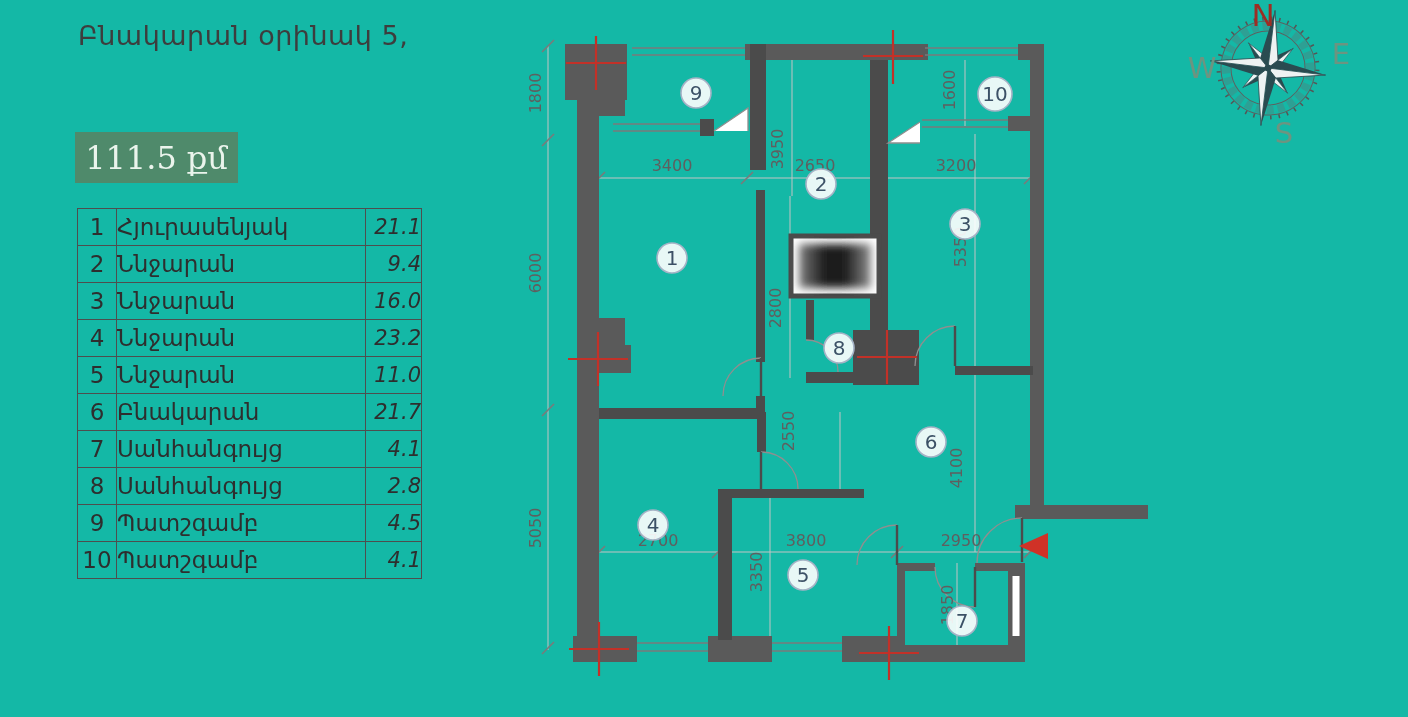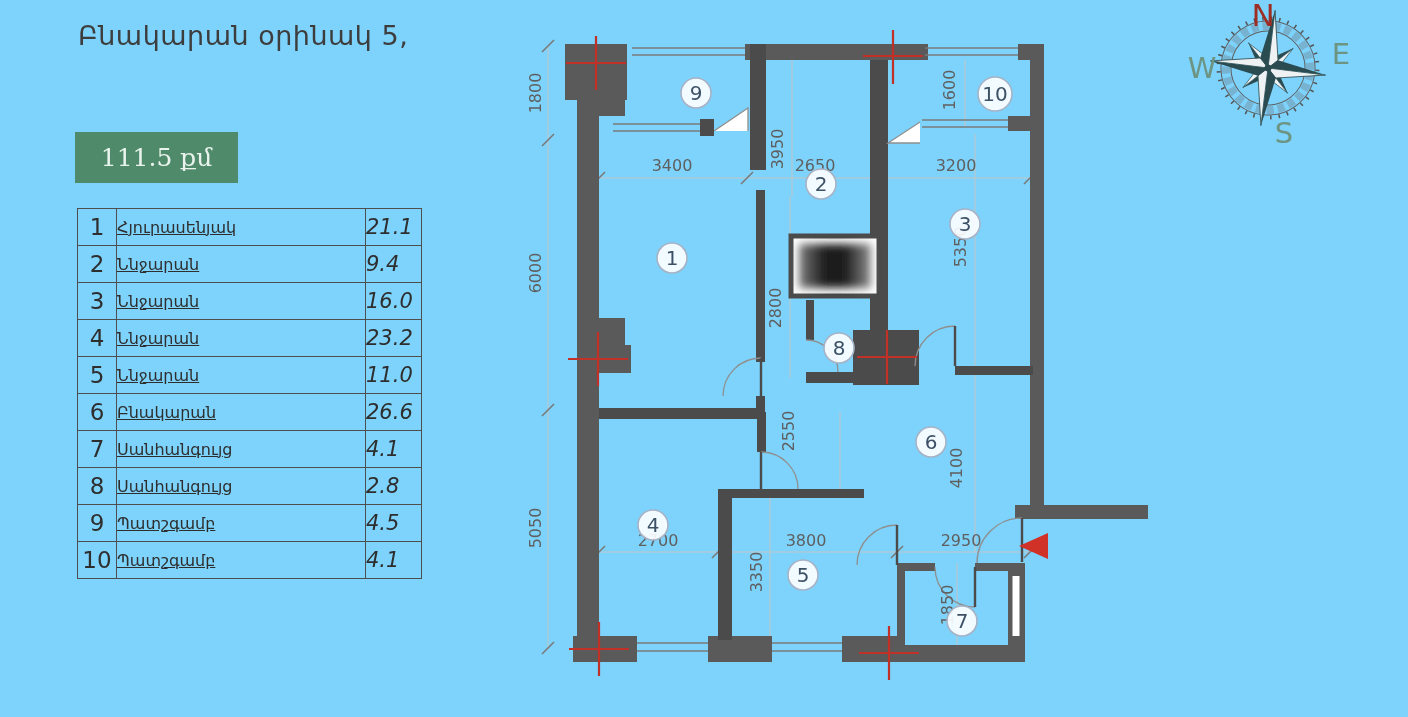--- a/index.html
+++ b/index.html
@@ -1,27 +1,27 @@
 <!DOCTYPE html>
 <html><head>
 <meta charset="utf-8">
 <style>
   html,body{margin:0;padding:0;background:#ffffff;}
-  .page{position:relative;width:1408px;height:717px;background:#7dd3fc;overflow:hidden;
+  .page{position:relative;width:1408px;height:717px;background:#14b8a6;overflow:hidden;
         font-family:"DejaVu Sans",sans-serif;}
   .title-line{position:absolute;left:78px;color:#3d3d3d;font-size:27px;letter-spacing:.5px;}
   .t1{top:20px;} .t2{top:76px;}
   .badge{position:absolute;left:75px;top:132px;width:163px;height:51px;background:#4f8a6b;
          color:#eaf4ec;display:flex;align-items:center;justify-content:center;
-         font-family:"DejaVu Serif",serif;font-size:25px;}
+         font-family:"DejaVu Serif",serif;font-size:32px;}
   table.rooms{position:absolute;left:77px;top:208px;border-collapse:collapse;}
   table.rooms td{border:1.6px solid #4e4e4e;height:36px;color:#2e2e2e;padding:0;}
   td.c-num{width:38px;text-align:center;font-size:23px;}
-  td.c-name{width:248px;font-size:16px;padding-left:18px;text-decoration:underline;}
-  td.c-area{width:55px;text-align:left;font-style:italic;font-size:21px;color:#3a3a3a;}
+  td.c-name{width:248px;font-size:23px;padding-left:18px;}
+  td.c-area{width:55px;text-align:right;font-style:italic;font-size:21px;color:#3a3a3a;}
   svg text{font-family:"DejaVu Sans",sans-serif;}
   .dim{font-size:16px;fill:#5f5f5f;}
   .roomnum{font-size:20px;fill:#3c5166;}
   .cletter{font-size:29px;fill:#6d9480;}
   .cnorth{font-size:31px;fill:#9e2d23;}
 </style>
 </head>
 <body>
 
 <div class="page">
@@ -53,21 +53,21 @@
           <td class="c-area">23.2</td>
         </tr>
       <tr>
           <td class="c-num">5</td>
           <td class="c-name">Ննջարան</td>
           <td class="c-area">11.0</td>
         </tr>
       <tr>
           <td class="c-num">6</td>
           <td class="c-name">Բնակարան</td>
-          <td class="c-area">26.6</td>
+          <td class="c-area">21.7</td>
         </tr>
       <tr>
           <td class="c-num">7</td>
           <td class="c-name">Սանհանգույց</td>
           <td class="c-area">4.1</td>
         </tr>
       <tr>
           <td class="c-num">8</td>
           <td class="c-name">Սանհանգույց</td>
           <td class="c-area">2.8</td>

